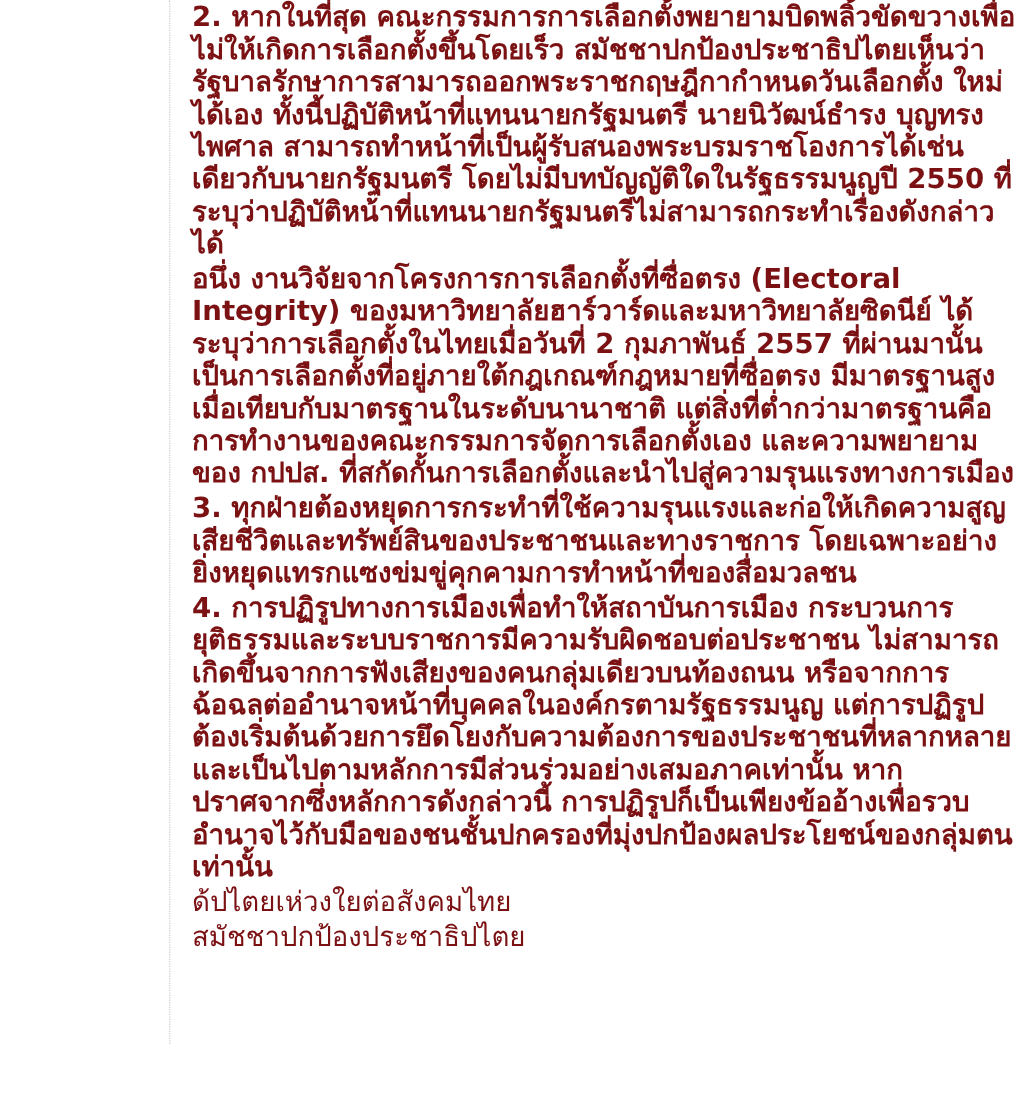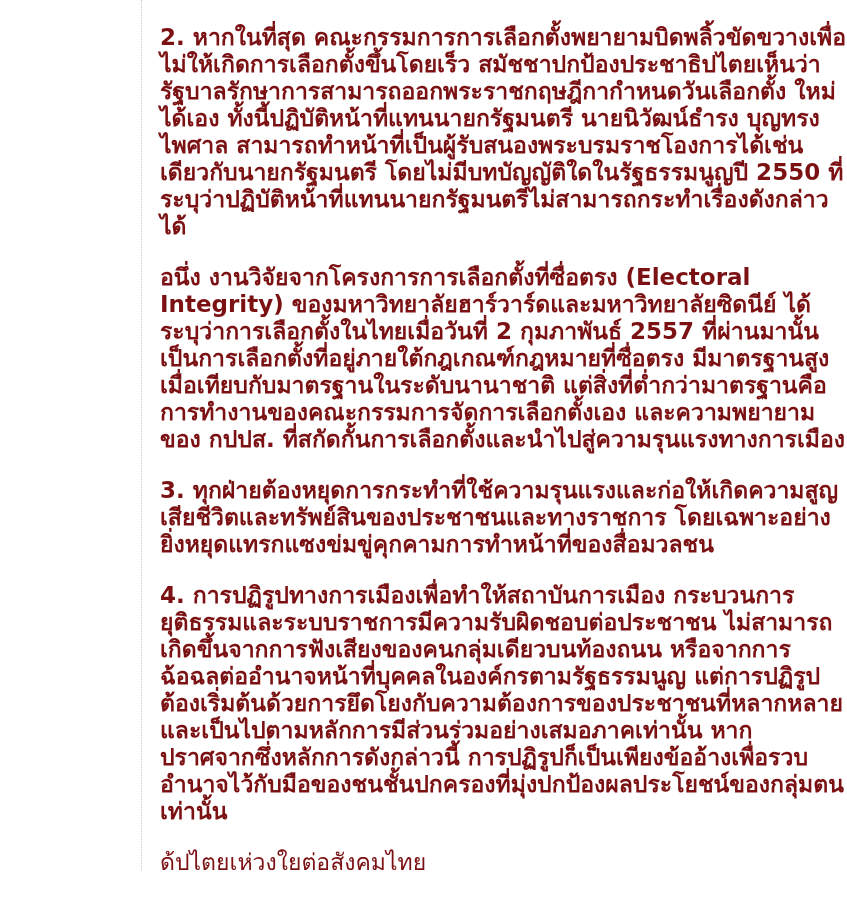--- a/index.html
+++ b/index.html
@@ -23,21 +23,21 @@
   .quote-block {
     display: flow-root;
     margin-left: 141px;
     width: 706px;
     height: 870px;
     border-left: 1px dotted #c9c9c9;
     padding: 0 0 0 18px;
     overflow: hidden;
   }
   .para {
-    margin: 24px 0;
+    margin: 2px 0;
     font-size: 23px;
     line-height: 27px;
     color: #7b1113;
     word-break: normal;
   }
   .para.bold {
     font-weight: 700;
   }
   .para.regular {
     font-weight: 400;
@@ -46,15 +46,16 @@
 </head>
 <body>
 
 <div class="page">
   <div class="quote-block">
     <p class="para bold">2. หากในที่สุด คณะกรรมการการเลือกตั้งพยายามบิดพลิ้วขัดขวางเพื่อไม่ให้เกิดการเลือกตั้งขึ้นโดยเร็ว สมัชชาปกป้องประชาธิปไตยเห็นว่ารัฐบาลรักษาการสามารถออกพระราชกฤษฎีกากำหนดวันเลือกตั้ง ใหม่ได้เอง ทั้งนี้ปฏิบัติหน้าที่แทนนายกรัฐมนตรี นายนิวัฒน์ธำรง บุญทรงไพศาล สามารถทำหน้าที่เป็นผู้รับสนองพระบรมราชโองการได้เช่นเดียวกับนายกรัฐมนตรี โดยไม่มีบทบัญญัติใดในรัฐธรรมนูญปี 2550 ที่ระบุว่าปฏิบัติหน้าที่แทนนายกรัฐมนตรีไม่สามารถกระทำเรื่องดังกล่าวได้</p>
     <p class="para bold">อนึ่ง งานวิจัยจากโครงการการเลือกตั้งที่ซื่อตรง (Electoral Integrity) ของมหาวิทยาลัยฮาร์วาร์ดและมหาวิทยาลัยซิดนีย์ ได้ระบุว่าการเลือกตั้งในไทยเมื่อวันที่ 2 กุมภาพันธ์ 2557 ที่ผ่านมานั้นเป็นการเลือกตั้งที่อยู่ภายใต้กฎเกณฑ์กฎหมายที่ซื่อตรง มีมาตรฐานสูงเมื่อเทียบกับมาตรฐานในระดับนานาชาติ แต่สิ่งที่ต่ำกว่ามาตรฐานคือการทำงานของคณะกรรมการจัดการเลือกตั้งเอง และความพยายามของ กปปส. ที่สกัดกั้นการเลือกตั้งและนำไปสู่ความรุนแรงทางการเมือง</p>
     <p class="para bold">3. ทุกฝ่ายต้องหยุดการกระทำที่ใช้ความรุนแรงและก่อให้เกิดความสูญเสียชีวิตและทรัพย์สินของประชาชนและทางราชการ โดยเฉพาะอย่างยิ่งหยุดแทรกแซงข่มขู่คุกคามการทำหน้าที่ของสื่อมวลชน</p>
     <p class="para bold">4. การปฏิรูปทางการเมืองเพื่อทำให้สถาบันการเมือง กระบวนการยุติธรรมและระบบราชการมีความรับผิดชอบต่อประชาชน ไม่สามารถเกิดขึ้นจากการฟังเสียงของคนกลุ่มเดียวบนท้องถนน หรือจากการฉ้อฉลต่ออำนาจหน้าที่บุคคลในองค์กรตามรัฐธรรมนูญ แต่การปฏิรูปต้องเริ่มต้นด้วยการยึดโยงกับความต้องการของประชาชนที่หลากหลายและเป็นไปตามหลักการมีส่วนร่วมอย่างเสมอภาคเท่านั้น หากปราศจากซึ่งหลักการดังกล่าวนี้ การปฏิรูปก็เป็นเพียงข้ออ้างเพื่อรวบอำนาจไว้กับมือของชนชั้นปกครองที่มุ่งปกป้องผลประโยชน์ของกลุ่มตนเท่านั้น</p>
     <p class="para regular">ด้ปไตยเห่วงใยต่อสังคมไทย</p>
+    <p class="para regular">สมัชชาปกป้องประชาธิปไตย</p>
 
   </div>
 </div>
 
 </body></html>

